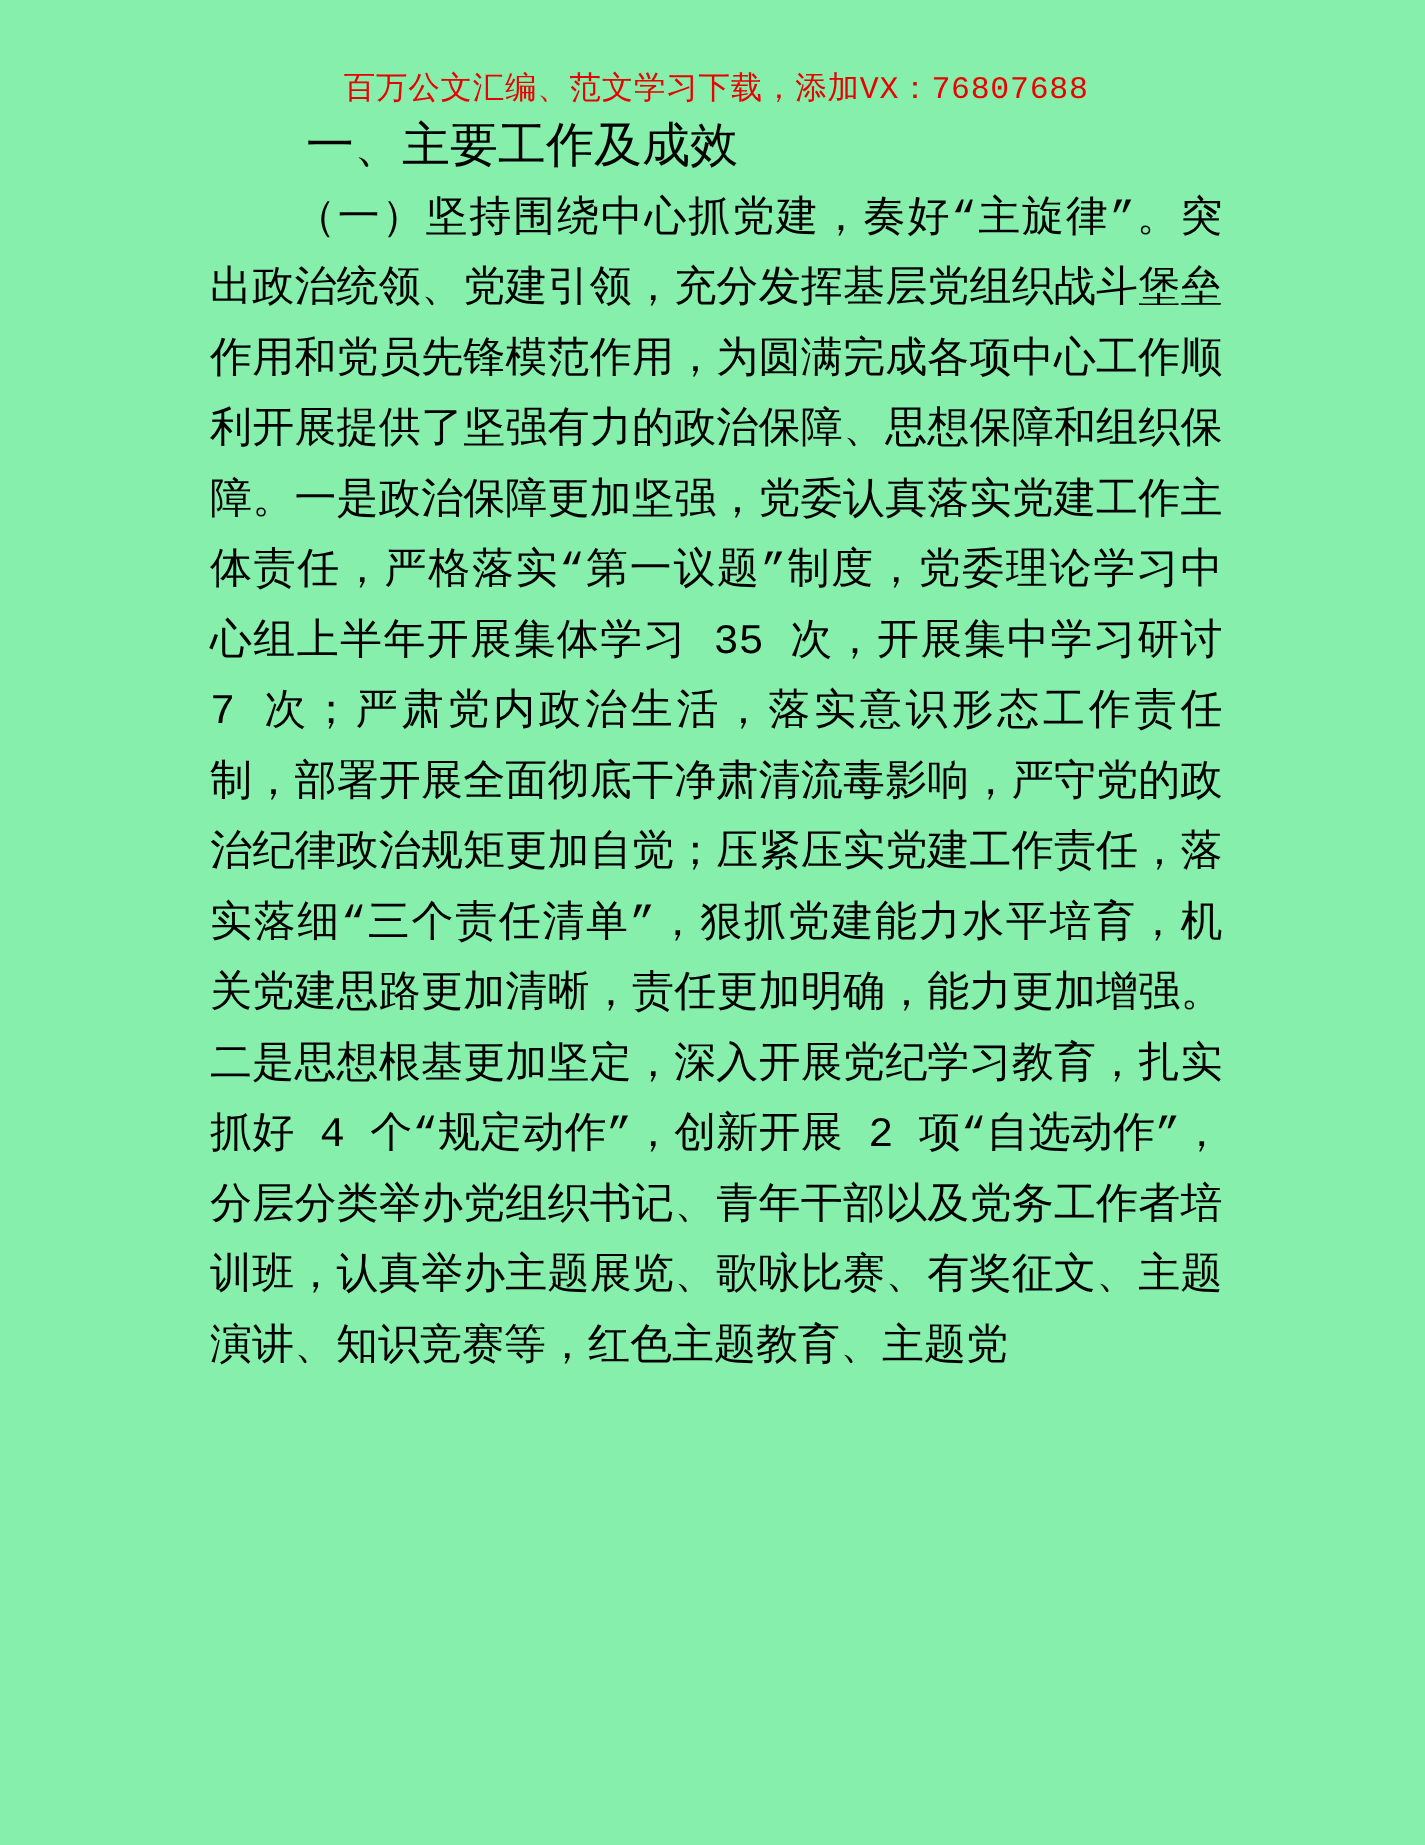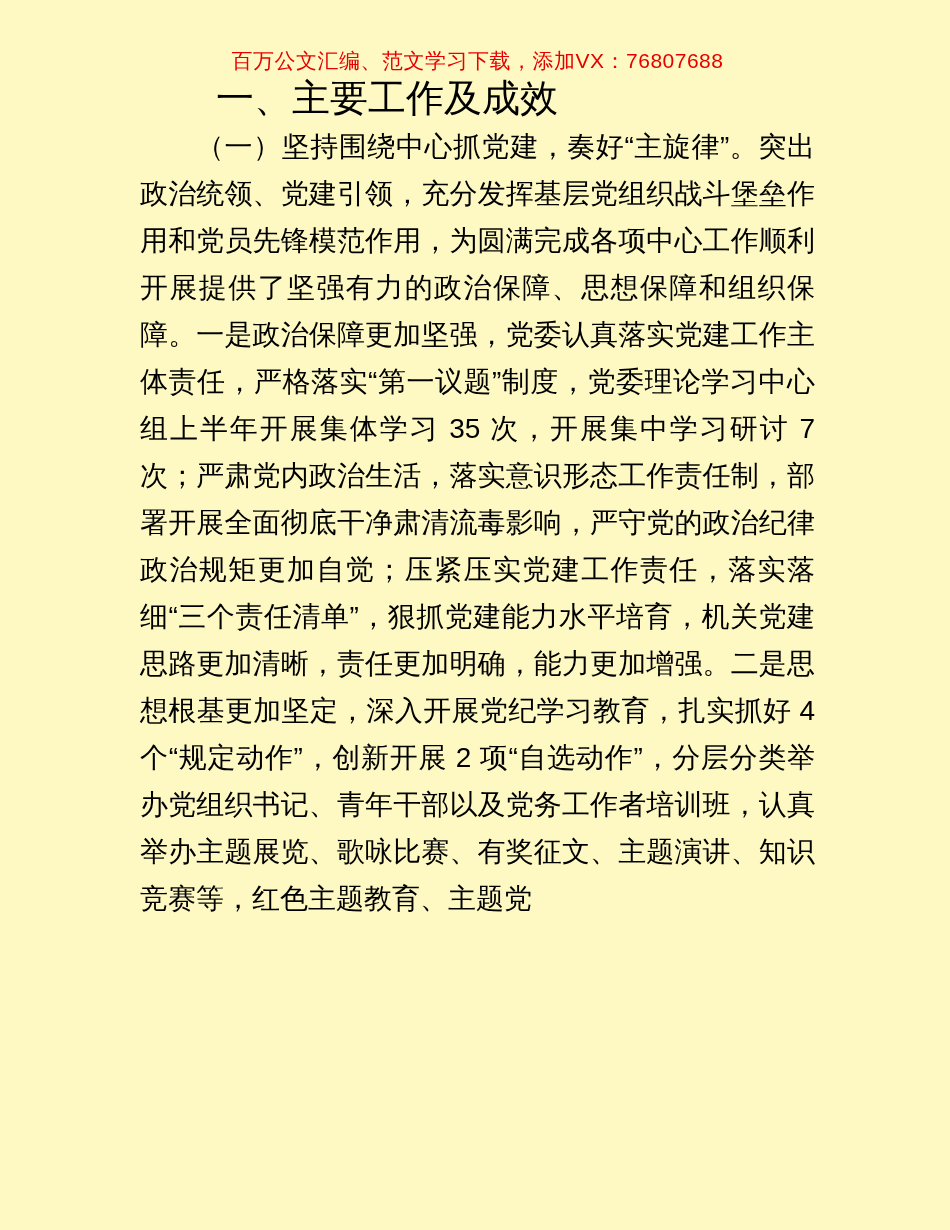--- a/index.html
+++ b/index.html
@@ -6,24 +6,24 @@
   html, body {
     margin: 0;
     padding: 0;
     background: #ffffff;
   }
   .page {
     position: relative;
     width: 950px;
     height: 1230px;
     margin: 0 auto;
-    background: #fef9c3;
+    background: #86efac;
     padding: 48px 135px 0 140px;
     overflow: hidden;
-    font-family: Liberation Sans, sans-serif;
+    font-family: Liberation Mono, monospace;
     color: #000000;
   }
   .watermark {
     text-align: center;
     font-size: 21px;
     line-height: 26px;
     font-weight: 400;
     letter-spacing: 0.5px;
     
   }
@@ -42,21 +42,21 @@
     margin: 0;
     font-size: 28px;
     line-height: 47px;
     text-align: justify;
     text-indent: 2em;
     color: #000000;
     word-break: break-all;
   }
   .section-heading {
     margin: 0;
-    font-size: 38px;
+    font-size: 32px;
     line-height: 49px;
     text-indent: 2em;
     color: #000000;
   }
 </style>
 </head>
 <body>
 
 <div class="page">
 

